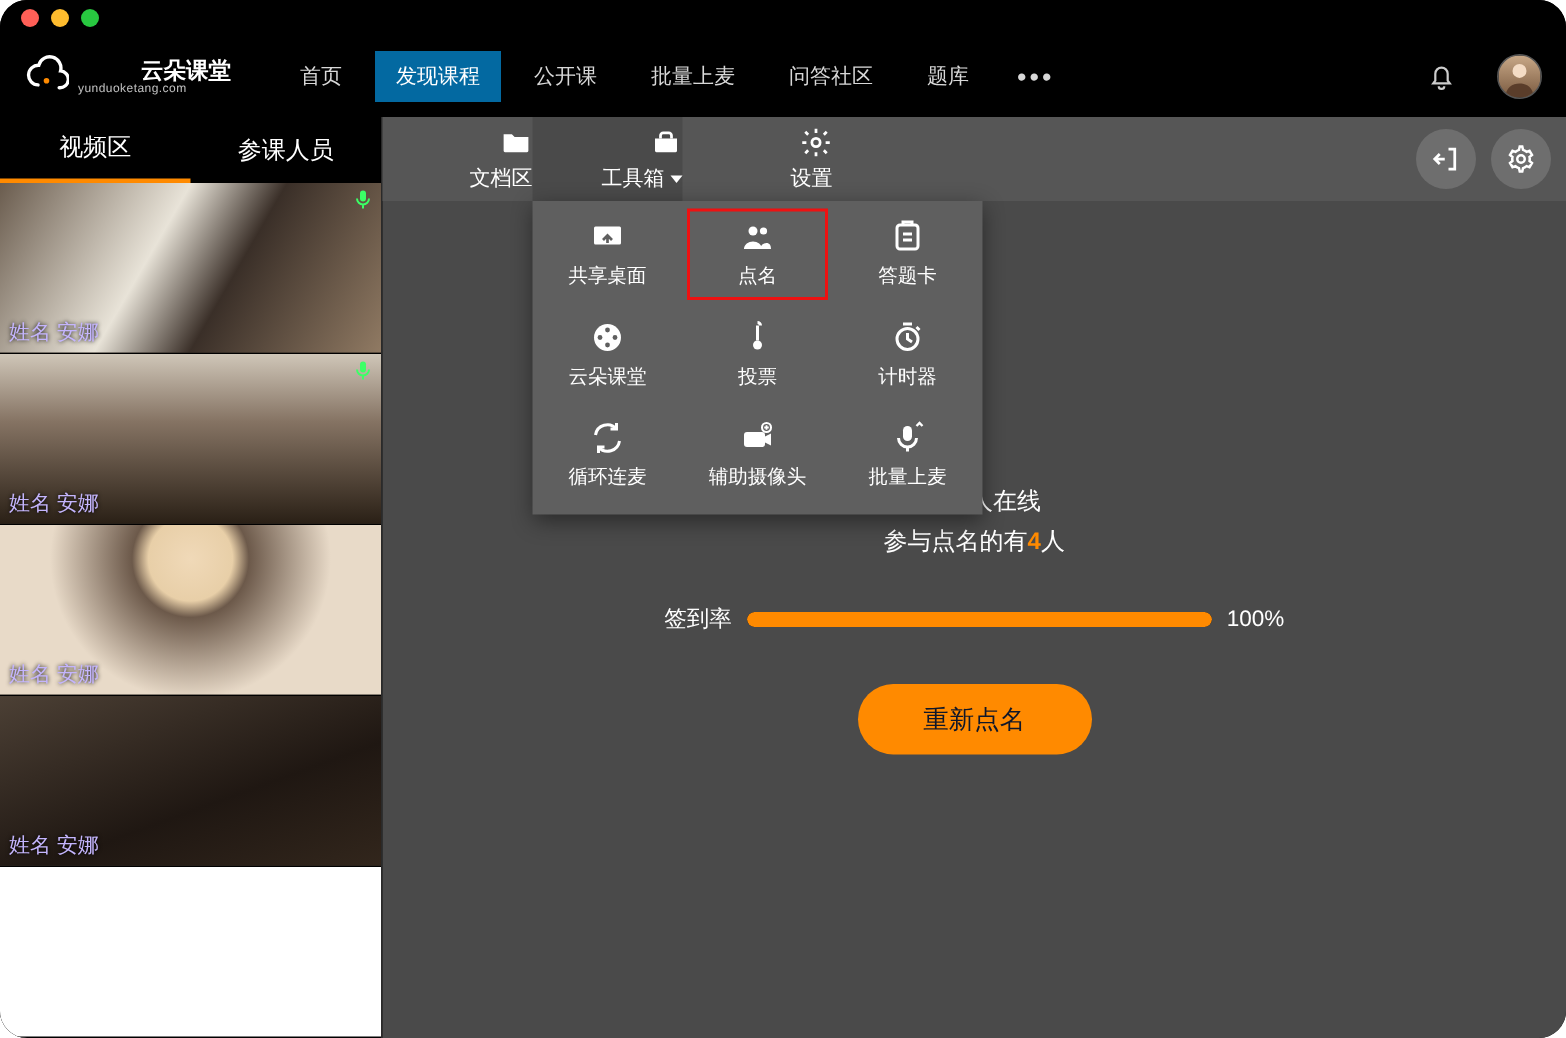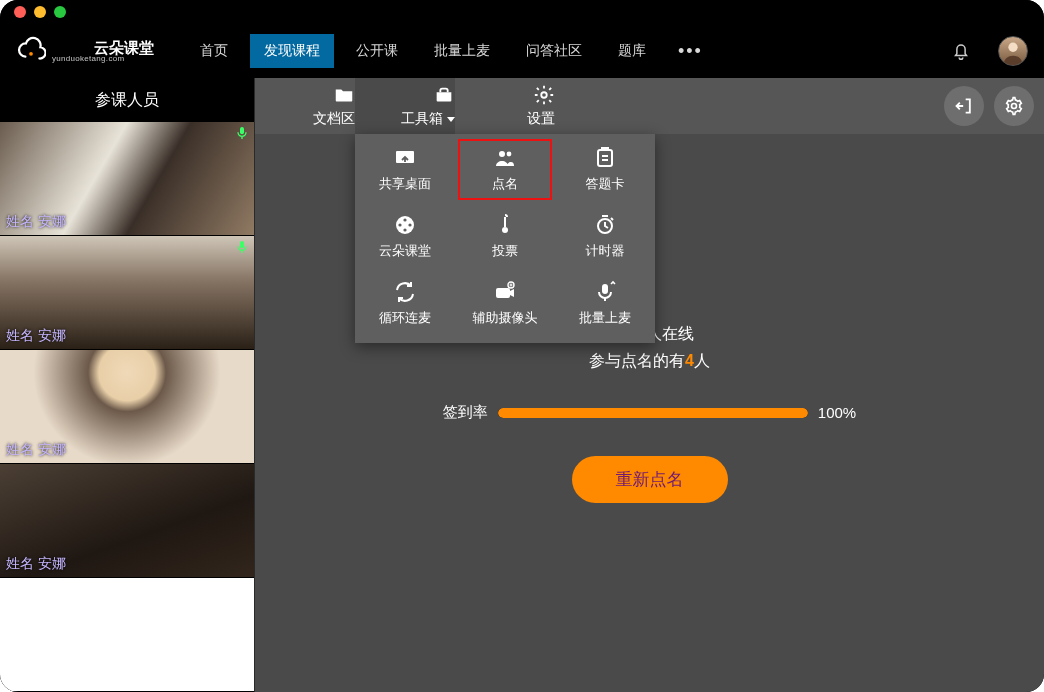--- a/index.html
+++ b/index.html
@@ -228,21 +228,21 @@
     .progress-bar {
       width:310px; height:10px;
       background:#2b2b2b;
       border-radius:6px;
       overflow:hidden;
     }
     .progress-fill { height:100%; width:100%; background:#ff8a00; border-radius:6px;}
     .progress-pct { font-size:15px; }
     .roll-btn {
       background:#ff8a00;
-      color:#701a75;
+      color:#0f172a;
       font-size:17px;
       padding:12px 44px;
       border:none;
       border-radius:26px;
       cursor:pointer;
     }
   </style>
 </head>
 <body>
 
@@ -282,20 +282,21 @@
           <circle cx="15" cy="11" r="5" fill="#f4dcc5"></circle>
           <path d="M5 30c0-7 5-10 10-10s10 3 10 10Z" fill="#5a3d2a"></path>
         </svg>
     </div>
   </div>
 
   <div class="body">
 
     <div class="left">
       <div class="left-tabs">
+        <div class="left-tab active">视频区</div>
         <div class="left-tab">参课人员</div>
       </div>
       <div class="video-list">
         <div class="video-tile vt1">
           <div class="img-stub"></div>
           <div class="video-overlay">
               <svg class="mic-icon" viewBox="0 0 24 24" fill="currentColor">
                 <rect x="9" y="3" width="6" height="11" rx="3"></rect>
                 <path d="M6 11a6 6 0 0 0 12 0M12 17v4" stroke="currentColor" stroke-width="2" fill="none"></path>
               </svg>

